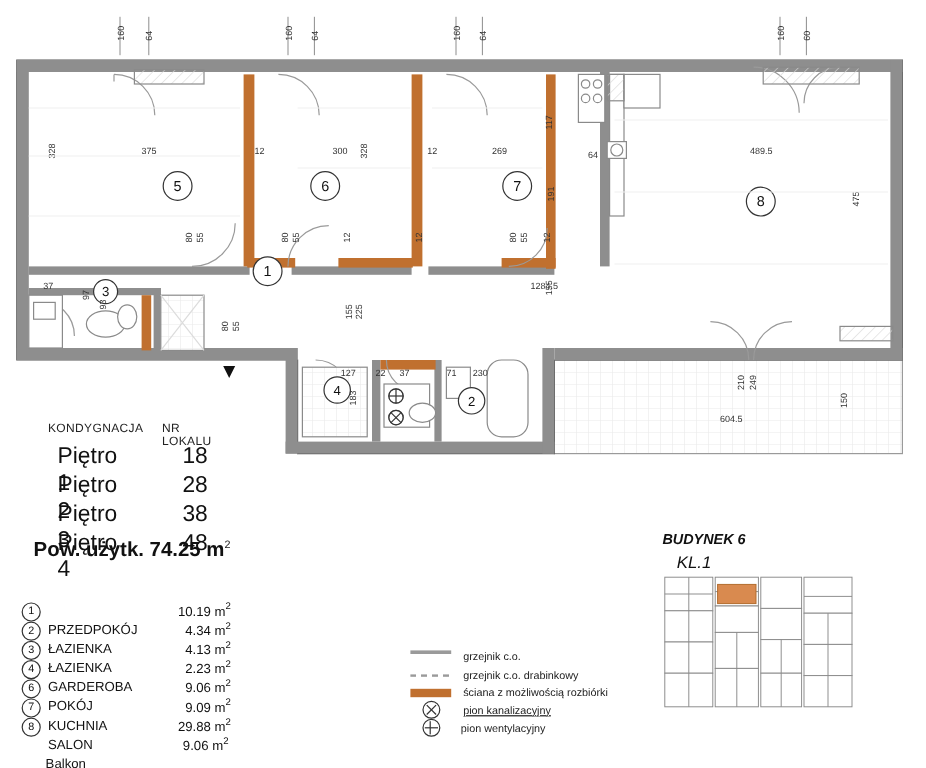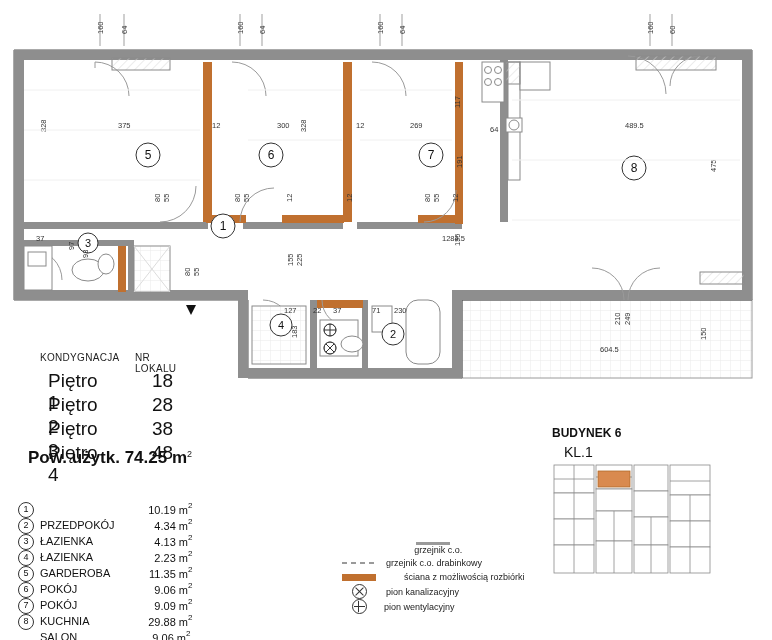--- a/index.html
+++ b/index.html
@@ -313,64 +313,61 @@
     <div class="room-line" style="height:16px;">
       <span class="room-num">2</span><span class="room-name">ŁAZIENKA</span><span class="room-area">4.34 m</span><span class="sup">2</span>
     </div>
     <div class="room-line" style="height:16px;">
       <span class="room-num">3</span><span class="room-name">ŁAZIENKA</span><span class="room-area">4.13 m</span><span class="sup">2</span>
     </div>
     <div class="room-line" style="height:16px;">
       <span class="room-num">4</span><span class="room-name">GARDEROBA</span><span class="room-area">2.23 m</span><span class="sup">2</span>
     </div>
     <div class="room-line" style="height:16px;">
-      <span class="room-num">5</span><span class="room-name">POKÓJ</span><span class="room-area">11.35 m</span><span class="sup">2</span>
-    </div>
-    <div class="room-line" style="height:16px;">
       <span class="room-num">6</span><span class="room-name">POKÓJ</span><span class="room-area">9.06 m</span><span class="sup">2</span>
     </div>
     <div class="room-line" style="height:16px;">
       <span class="room-num">7</span><span class="room-name">KUCHNIA</span><span class="room-area">9.09 m</span><span class="sup">2</span>
     </div>
     <div class="room-line" style="height:16px;">
       <span class="room-num">8</span><span class="room-name">SALON</span><span class="room-area">29.88 m</span><span class="sup">2</span>
     </div>
     <div class="room-line" style="height:16px;">
       <span class="room-num" style="border:none;"></span><span class="room-name">Balkon</span><span class="room-area">9.06 m</span><span class="sup">2</span>
     </div>
   </div>
 
   <div class="abs" style="left:342px;top:542px;">
-    <div style="display:flex;align-items:center;height:14px;flex-direction:column;">
+    <div style="display:flex;align-items:flex-start;height:14px;">
       <span class="lg-line"></span>
       <span class="lg-label" style="margin-left:10px;">grzejnik c.o.</span>
     </div>
     <div style="display:flex;align-items:center;height:14px;">
       <span class="lg-line dash"></span>
       <span class="lg-label" style="margin-left:10px;">grzejnik c.o. drabinkowy</span>
     </div>
     <div style="display:flex;align-items:center;height:14px;">
       <span class="lg-sw"></span>
-      <span class="lg-label" style="margin-left:28px;">ściana z możliwością rozbiórki</span>
-    </div>
-    <div style="display:flex;align-items:center;height:15px;">
+      <span class="lg-label" style="margin-left:10px;">ściana z możliwością rozbiórki</span>
+    </div>
+    <div style="display:flex;align-items:center;height:15px;text-decoration:underline;">
       <span style="width:34px;display:flex;justify-content:center;">
           <span class="lg-ico x"></span>
         </span>
       <span class="lg-label" style="margin-left:10px;">pion kanalizacyjny</span>
     </div>
     <div style="display:flex;align-items:center;height:15px;">
       <span style="width:34px;display:flex;justify-content:center;">
           <span class="lg-ico p"></span>
         </span>
       <span class="lg-label" style="margin-left:8px;">pion wentylacyjny</span>
     </div>
   </div>
 
-  <div class="abs" style="left:552px;top:426px;">
+  <div class="abs" style="left:552px;top:442px;font-style:italic;">
     <div class="bldg-title">BUDYNEK 6</div>
     <div class="bldg-sub" style="margin:4px 0 3px 12px;">KL.1</div>
     <svg width="160" height="115" viewBox="0 0 160 115" xmlns="http://www.w3.org/2000/svg">
       <g stroke="#8a8a8a" fill="#ffffff" stroke-width="0.8">
         <rect x="2" y="2" width="40" height="28"></rect>
         <rect x="2" y="30" width="40" height="26"></rect>
         <rect x="2" y="56" width="40" height="26"></rect>
         <rect x="2" y="82" width="40" height="28"></rect>
         <rect x="44" y="2" width="36" height="24"></rect>
         <rect x="44" y="26" width="36" height="22"></rect>

